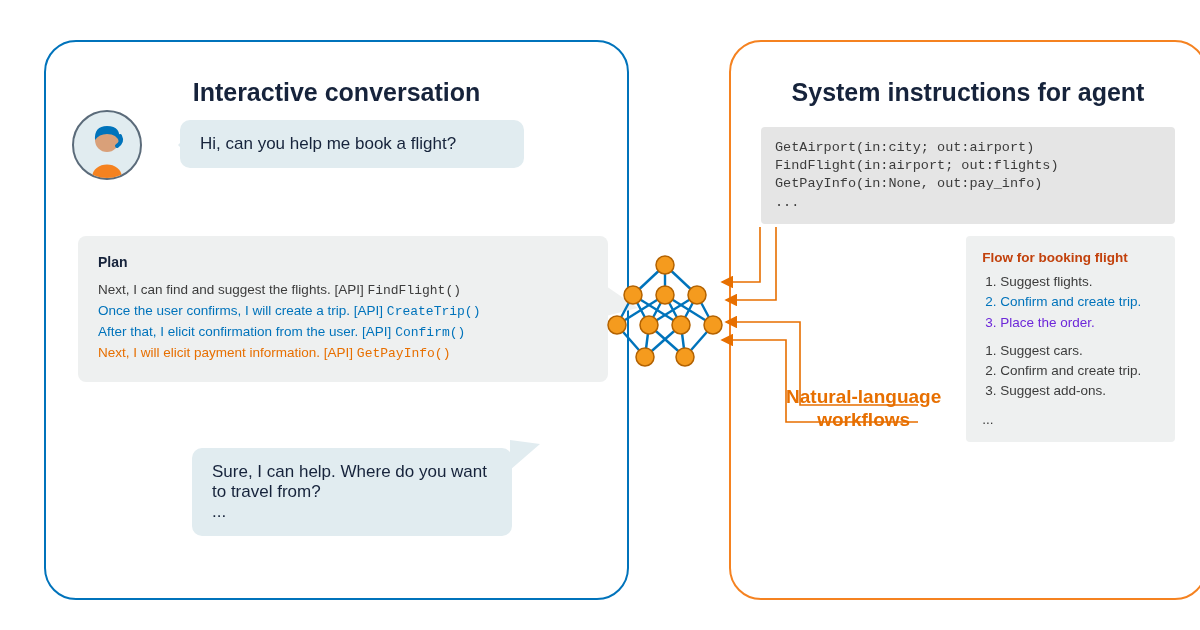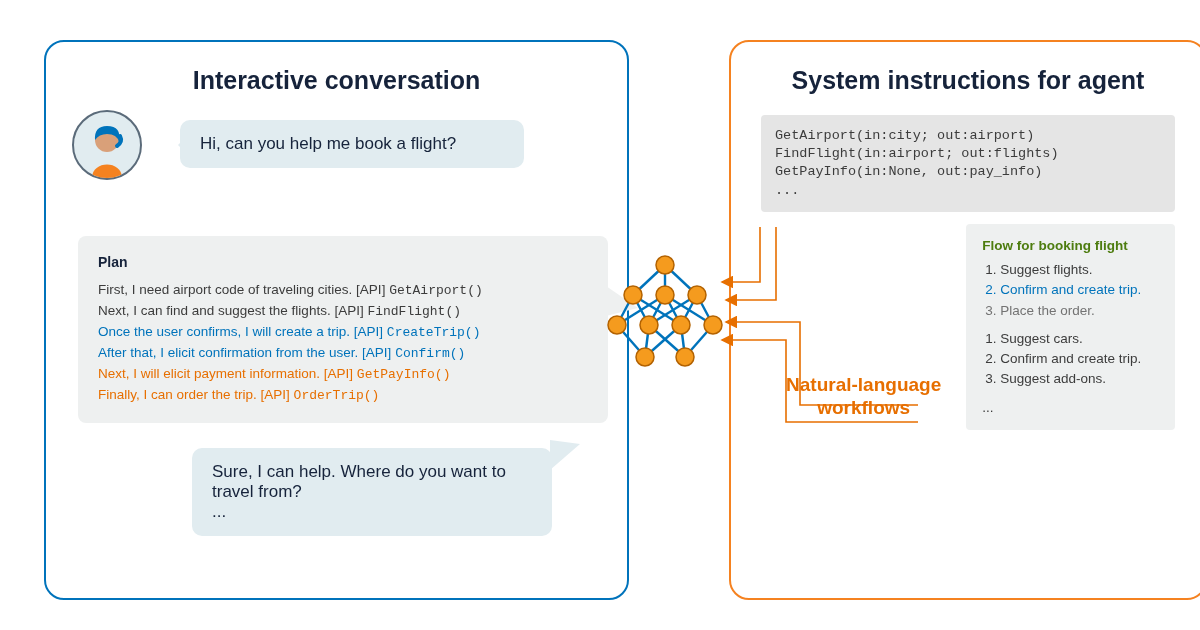--- a/index.html
+++ b/index.html
@@ -6,22 +6,22 @@
   body {
     width: 1200px;
     height: 630px;
     font-family: -apple-system, BlinkMacSystemFont, "Segoe UI", Arial, sans-serif;
     background: #fff;
     position: relative;
     overflow: hidden;
   }
   .panel {
     position: absolute;
-    border-radius: 20px;
-    padding: 24px 30px;
+    border-radius: 32px;
+    padding: 36px 30px;
   }
   .panel-left {
     left: 44px; top: 40px;
     width: 585px; height: 560px;
     border: 2px solid #0073bb;
   }
   .panel-right {
     left: 685px; top: 40px;
     width: 478px; height: 560px;
     border: 2px solid #f58220;
@@ -86,21 +86,21 @@
     content:"";
     position:absolute;
     right:-30px; top:50px;
     width:0; height:0;
     border-top: 22px solid transparent;
     border-bottom: 8px solid transparent;
     border-left: 32px solid #eef0f0;
   }
   .bubble-agent {
     left: 192px; top: 448px;
-    width: 360px;
+    width: 320px;
   }
   .bubble-agent::after {
     content:"";
     position:absolute;
     right:-28px; top:-8px;
     width:0;height:0;
     border-top: 4px solid transparent;
     border-bottom: 26px solid transparent;
     border-left: 30px solid #e1ecf0;
   }
@@ -131,24 +131,24 @@
   }
   .flow-box {
     background:#eef0f0;
     border-radius:4px;
     padding:12px 16px;
     font-size:13.5px;
     color:#3c3c3c;
     width:230px;
     line-height:1.5;
   }
-  .flow-box .ft { font-weight:700; color:#4d7c0f; margin-bottom:4px; }
+  .flow-box .ft { font-weight:700; color:#c2410c; margin-bottom:4px; }
   .flow-box ol { padding-left:18px; margin-bottom:8px; }
   .flow-box .s-blue { color:#0073bb; }
-  .flow-box .s-orange { color:#737373; }
+  .flow-box .s-orange { color:#6d28d9; }
   .nn {
     position:absolute;
     left:605px; top:253px;
     width:120px; height:120px;
     background: transparent;
   }
   .arrows {
     position:absolute;
     left:0; top:0;
     width:1200px; height:630px;
@@ -171,26 +171,24 @@
   </svg>
 </div>
 
 <div class="bubble bubble-user">
   <span>Hi, can you help me book a flight?</span>
 </div>
 
 <div class="plan-box">
   <div class="plan-title">Plan</div>
   <div id="plan-lines">
-      <div><span>First, I need airport code of traveling cities. [API] </span><span class="mono">GetAirport()</span></div>
       <div><span>Next, I can find and suggest the flights. [API] </span><span class="mono">FindFlight()</span></div>
       <div class="l-blue"><span>Once the user confirms, I will create a trip. [API] </span><span class="mono">CreateTrip()</span></div>
       <div class="l-blue"><span>After that, I elicit confirmation from the user. [API] </span><span class="mono">Confirm()</span></div>
       <div class="l-orange"><span>Next, I will elicit payment information. [API] </span><span class="mono">GetPayInfo()</span></div>
-      <div class="l-orange"><span>Finally, I can order the trip. [API] </span><span class="mono">OrderTrip()</span></div>
     </div>
 </div>
 
 <div class="bubble bubble-agent">
   <div>Sure, I can help. Where do you want to travel from?</div>
   <div>...</div>
 </div>
 
 <div class="panel panel-right">
   <h2 class="panel-title">System instructions for agent</h2>

